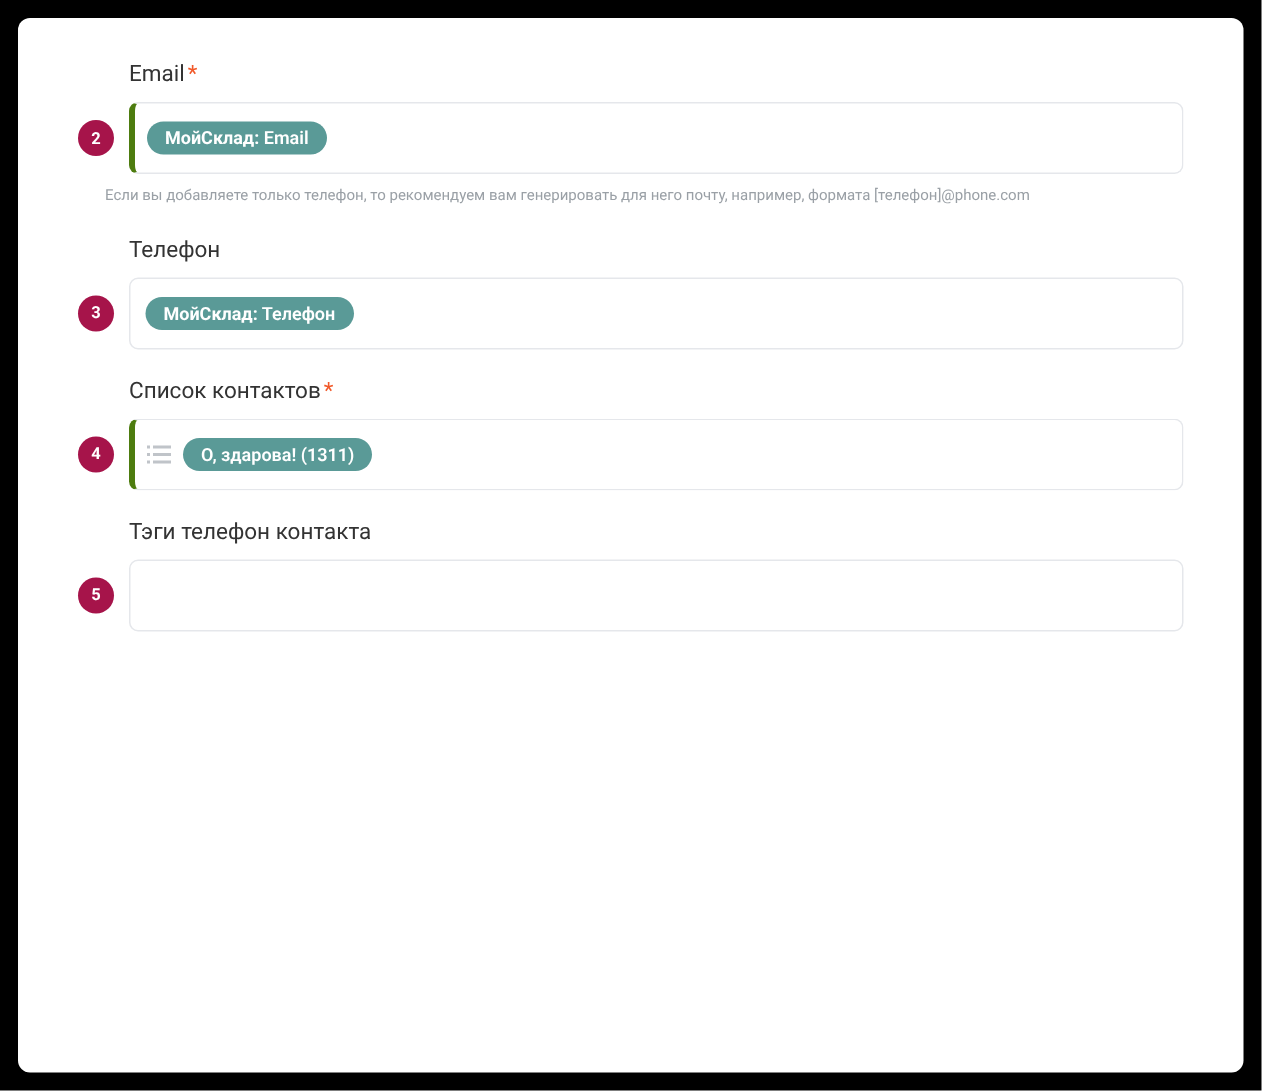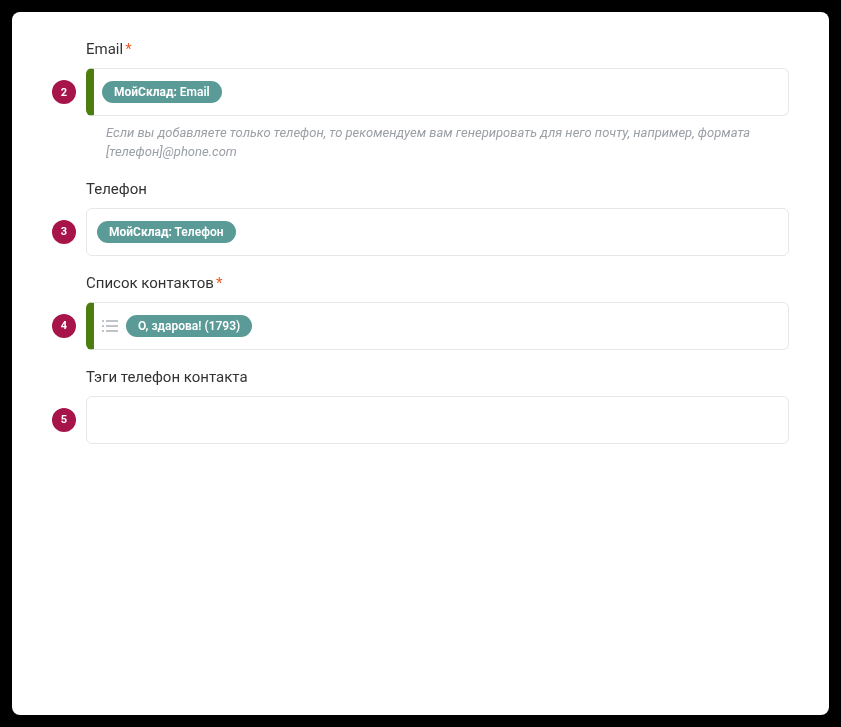--- a/index.html
+++ b/index.html
@@ -55,46 +55,45 @@
     min-height: 48px;
     border: 1px solid #e5e7eb;
     border-radius: 6px;
     display: flex;
     align-items: center;
     padding: 0 10px;
     gap: 8px;
     background: #fff;
   }
   .input-box.accent {
-    border-left: 8px solid #4d7c0f;
+    border-left: 4px solid #4d7c0f;
     padding-left: 8px;
   }
   .list-icon {
     color: #c0c4c9;
     flex-shrink: 0;
   }
   .list-icon svg { display: block; }
   .tag {
     background: #5a9a97;
     color: #fff;
     font-size: 12px;
     font-weight: 600;
     padding: 4px 12px;
     border-radius: 14px;
     white-space: nowrap;
   }
   .tag .bold { font-weight: 700; }
   .help-text {
-    font-size: 13px;
+    font-size: 10px;
     color: #9aa0a6;
     margin-top: 8px;
-    margin-left: 54px;
+    margin-left: 18px;
     line-height: 1.45;
     max-width: 680px;
-    font-style: italic;
   }
 </style>
 </head>
 <body>
 
 <div class="card" id="card">
     <div class="field-group">
       <div class="field-label"><span>Email</span><span class="required">*</span></div>
       <div class="field-row">
         <div class="badge">2</div>
@@ -121,21 +120,21 @@
           <span class="list-icon">
             <svg width="16" height="14" viewBox="0 0 16 14" fill="currentColor">
               <rect x="0" y="1" width="2" height="2"></rect>
               <rect x="4" y="1" width="12" height="2"></rect>
               <rect x="0" y="6" width="2" height="2"></rect>
               <rect x="4" y="6" width="12" height="2"></rect>
               <rect x="0" y="11" width="2" height="2"></rect>
               <rect x="4" y="11" width="12" height="2"></rect>
             </svg>
           </span>
-          <span class="tag"><span>О, здарова! (1793)</span></span>
+          <span class="tag"><span>О, здарова! (1311)</span></span>
         </div>
       </div>
     </div>
     <div class="field-group">
       <div class="field-label"><span>Тэги телефон контакта</span></div>
       <div class="field-row">
         <div class="badge">5</div>
         <div class="input-box"></div>
       </div>
     </div>

